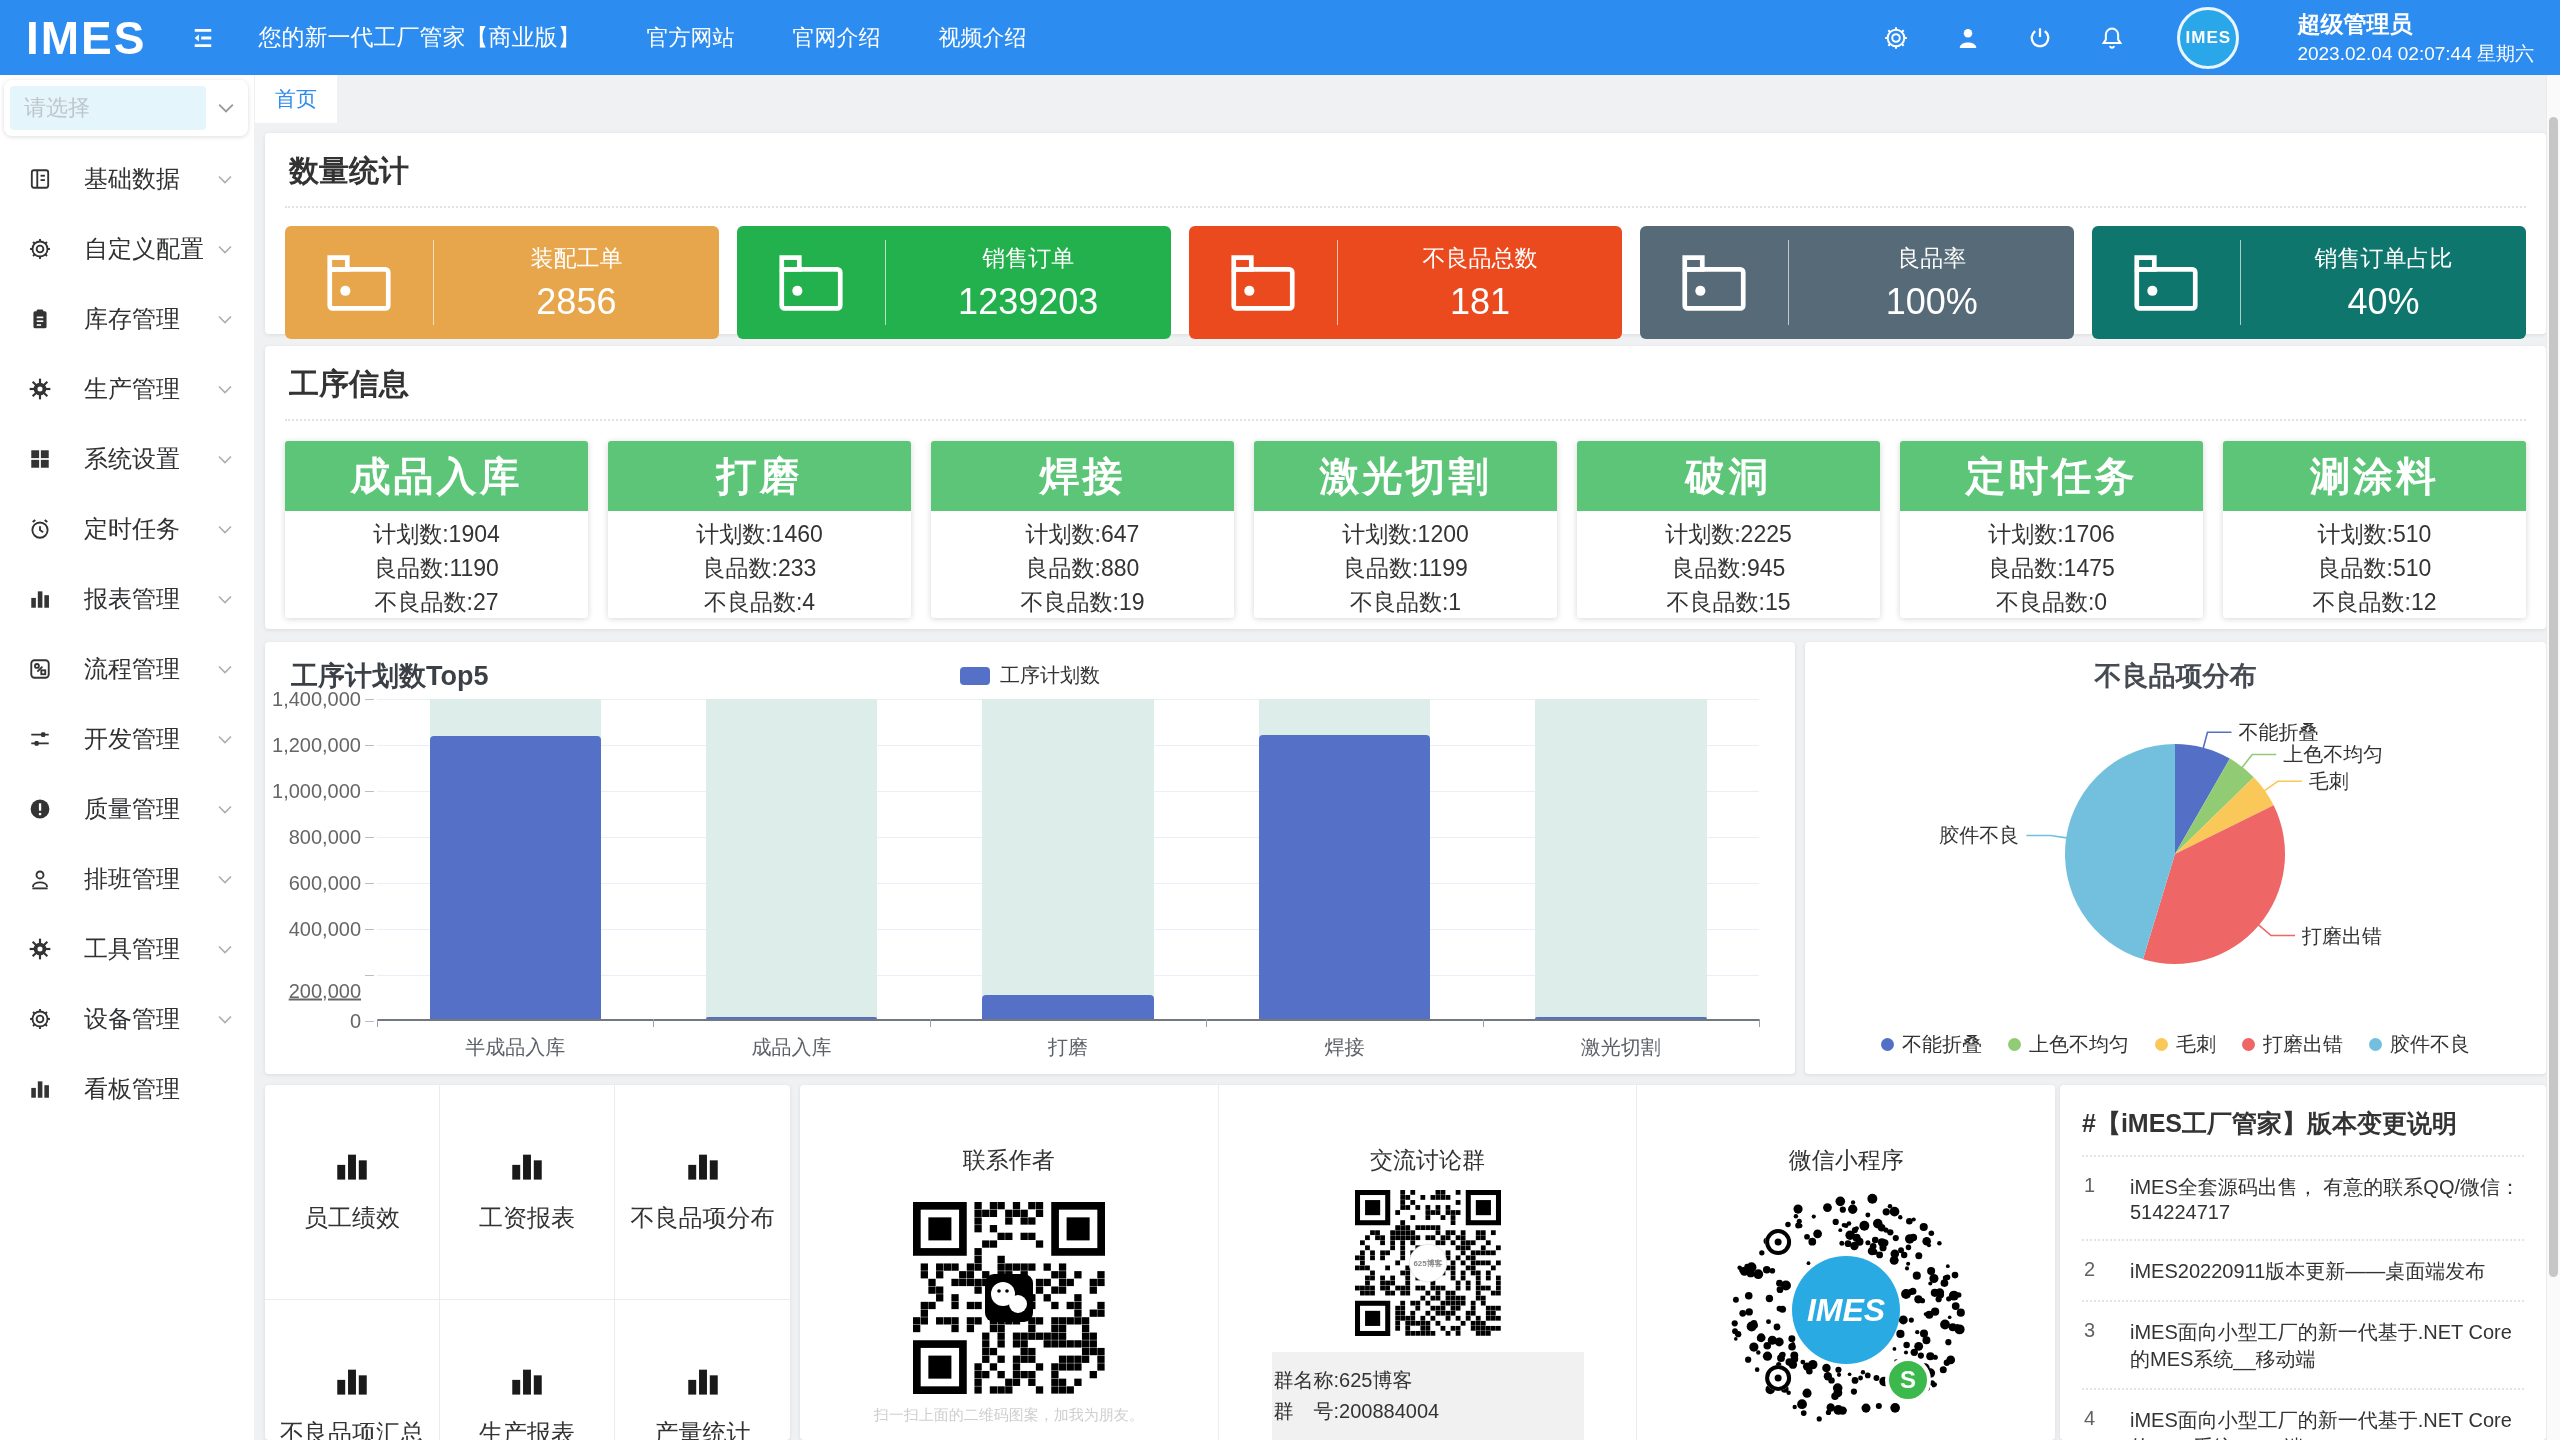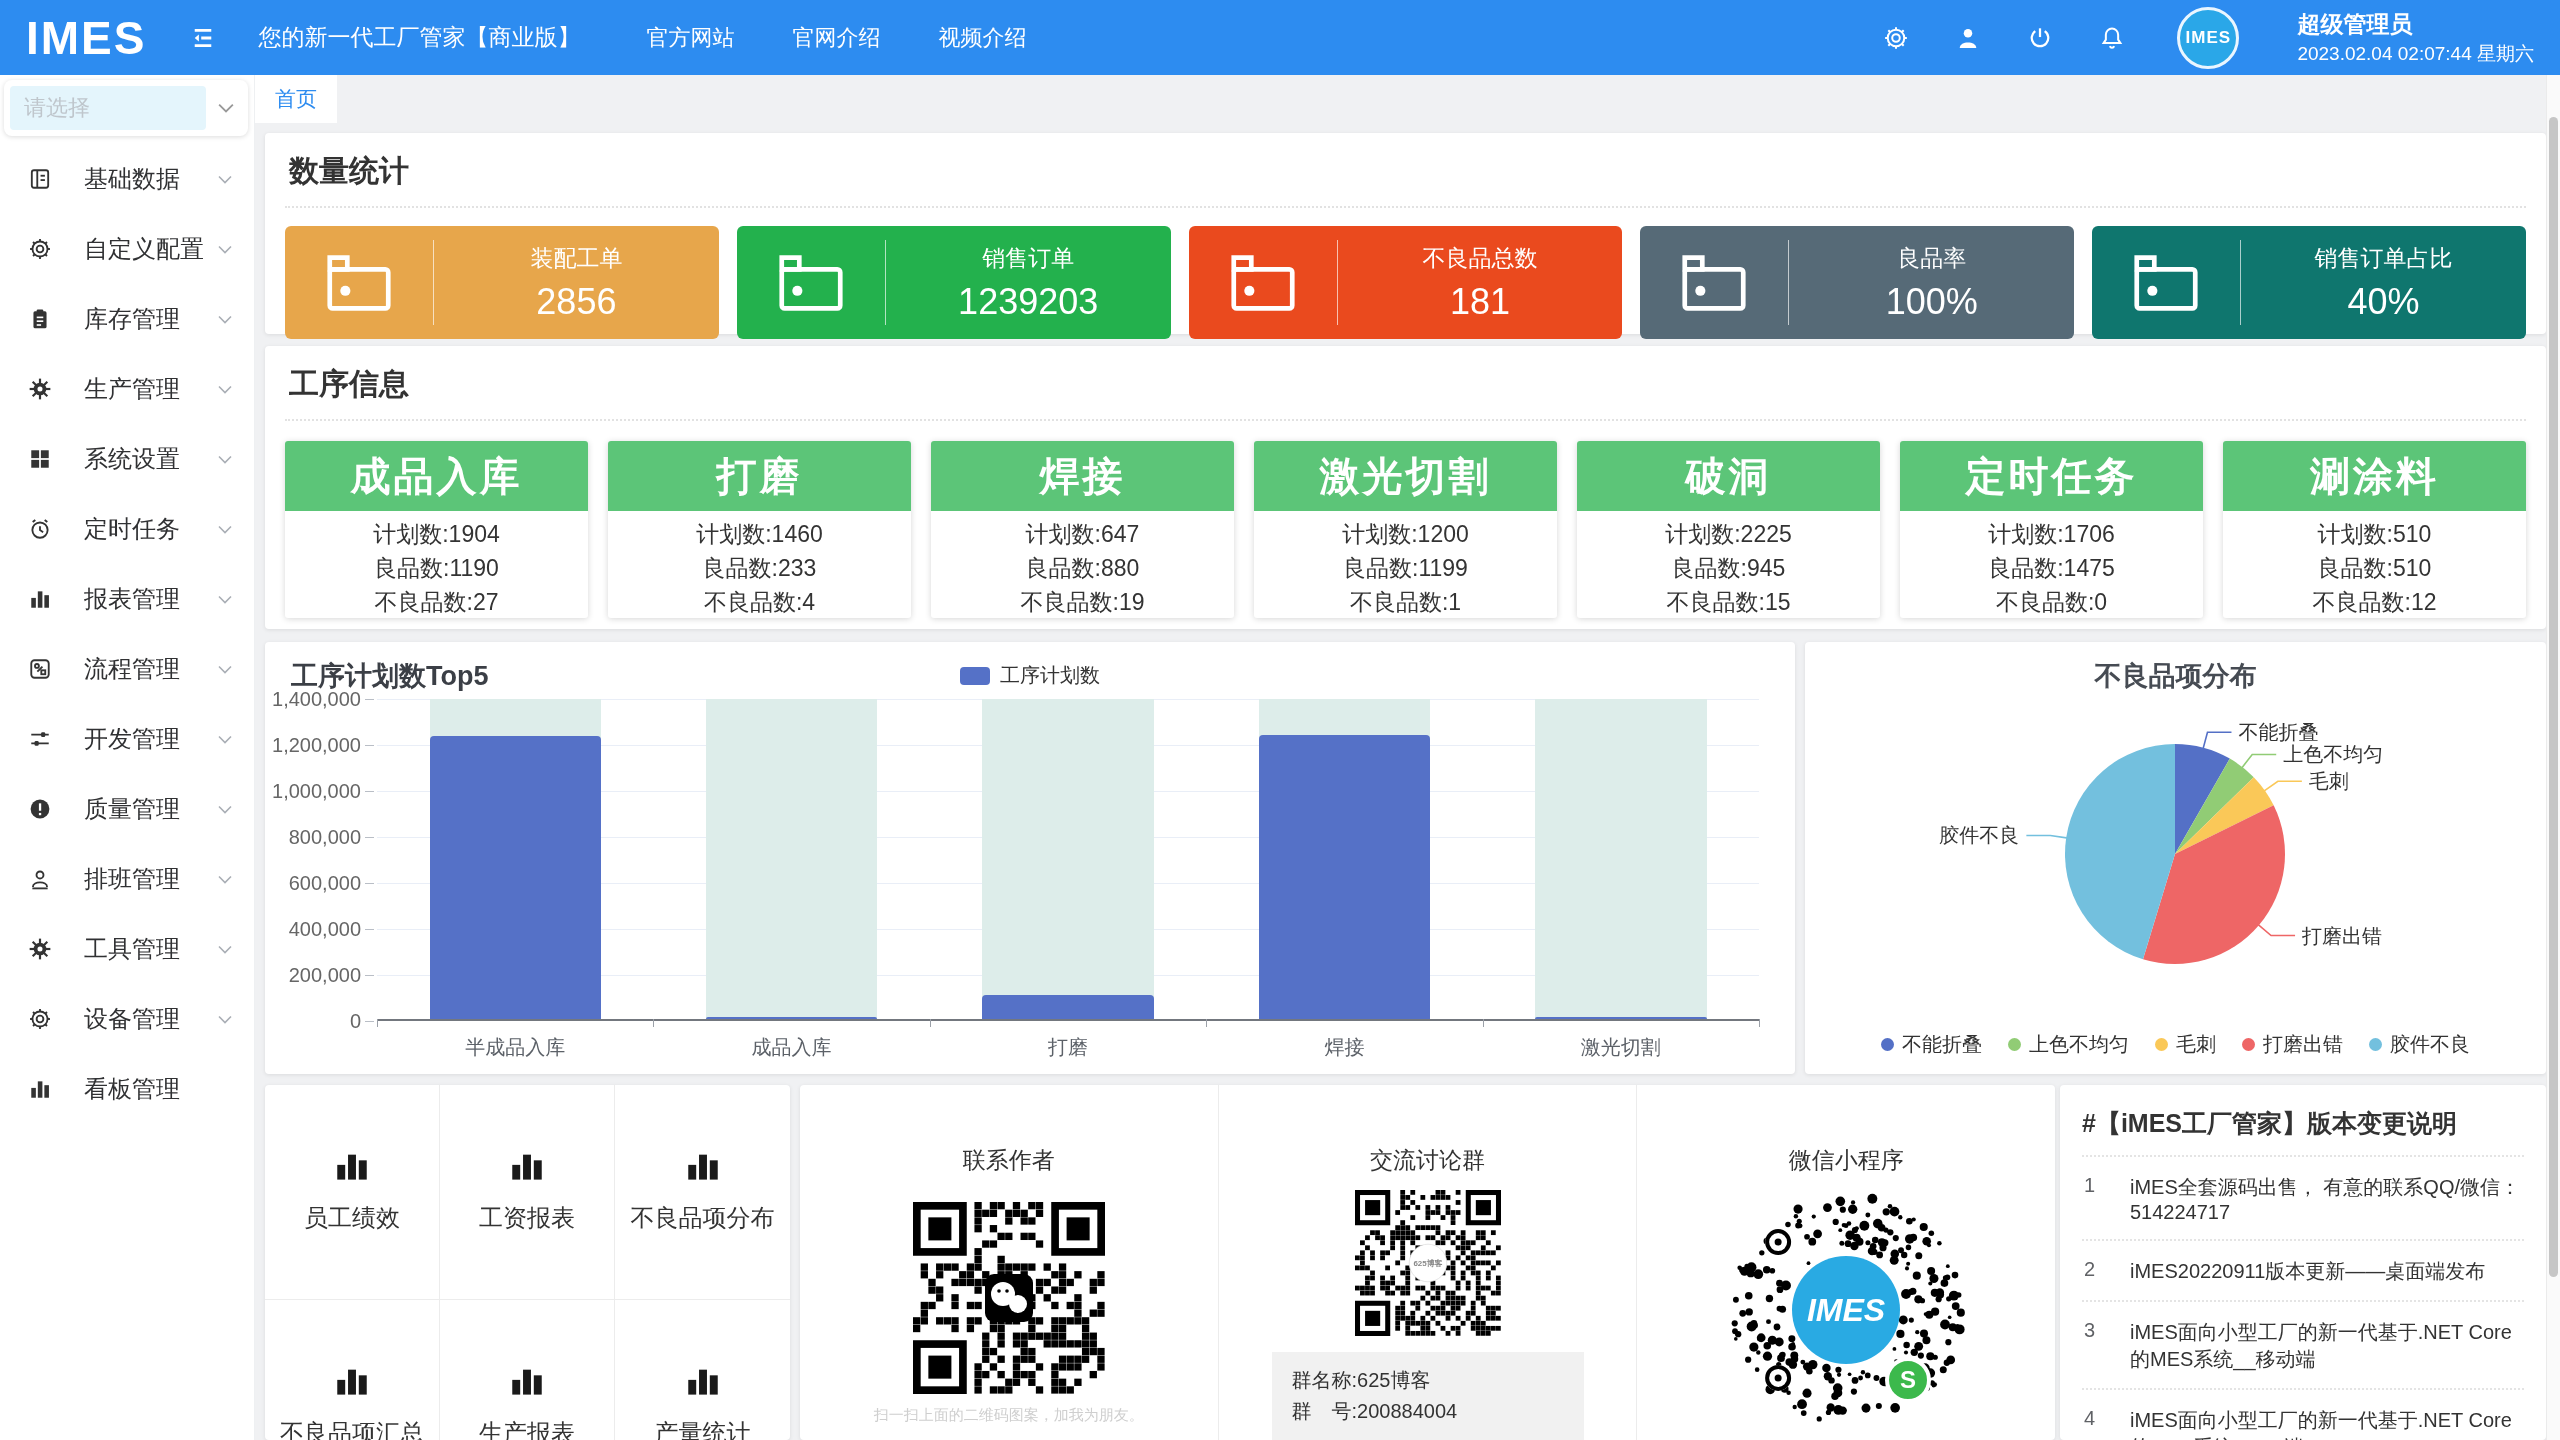--- a/index.html
+++ b/index.html
@@ -106,21 +106,21 @@
   .rep-cell:nth-child(3n) { border-right:none; }
   .rep-label { font-size:24px; color:#333; }
 
   
   #qr-card { left:800px; top:1085px; width:1255px; height:355px; display:flex; overflow:hidden; }
   .qr-col { flex:1; border-right:1px solid #ececec; display:flex; flex-direction:column; align-items:center; }
   .qr-col:last-child { border-right:none; }
   .qr-title { margin-top:60px; font-size:23px; color:#333; }
   .qr-box { margin-top:26px; }
   .qr-caption { margin-top:12px; font-size:15px; color:#cfcfcf; }
-  #group-info { margin-top:16px; width:312px; background:#f1f1f1; padding:13px 20px;
+  #group-info { margin-top:16px; width:312px; background:#f1f1f1; padding:13px 2px;
                 font-size:20px; color:#333; line-height:31px; }
 
   
   #changelog-card { left:2060px; top:1085px; width:486px; height:355px; padding:16px 22px 0; }
   #cl-title { font-size:25px; font-weight:600; color:#333; padding:6px 0 15px;
               border-bottom:2px dotted #e4e4e4; }
   .cl-row { display:flex; padding:17px 2px 15px; border-bottom:2px dotted #e4e4e4; }
   .cl-num { width:46px; flex:none; font-size:20px; color:#606266; }
   .cl-text { font-size:20px; color:#333; }
 
@@ -586,21 +586,21 @@
       <div class="ylab" style="top: 46px;">1,200,000</div>
       <div class="ytick" style="top: 46px;"></div>
       <div class="ylab" style="top: 92px;">1,000,000</div>
       <div class="ytick" style="top: 92px;"></div>
       <div class="ylab" style="top: 138px;">800,000</div>
       <div class="ytick" style="top: 138px;"></div>
       <div class="ylab" style="top: 184px;">600,000</div>
       <div class="ytick" style="top: 184px;"></div>
       <div class="ylab" style="top: 230px;">400,000</div>
       <div class="ytick" style="top: 230px;"></div>
-      <div class="ylab" style="top: 276px;">200,000</div>
+      <div class="ylab" style="top: 292px; text-decoration: underline;">200,000</div>
       <div class="ytick" style="top: 276px;"></div>
       <div class="ylab" style="top: 322px;">0</div>
       <div class="ytick" style="top: 322px;"></div>
     </div>
   <div id="plot">
     <div id="plot-grid">
         <div class="gridline" style="top: 0px;"></div>
         <div class="gridline" style="top: 46px;"></div>
         <div class="gridline" style="top: 92px;"></div>
         <div class="gridline" style="top: 138px;"></div>

